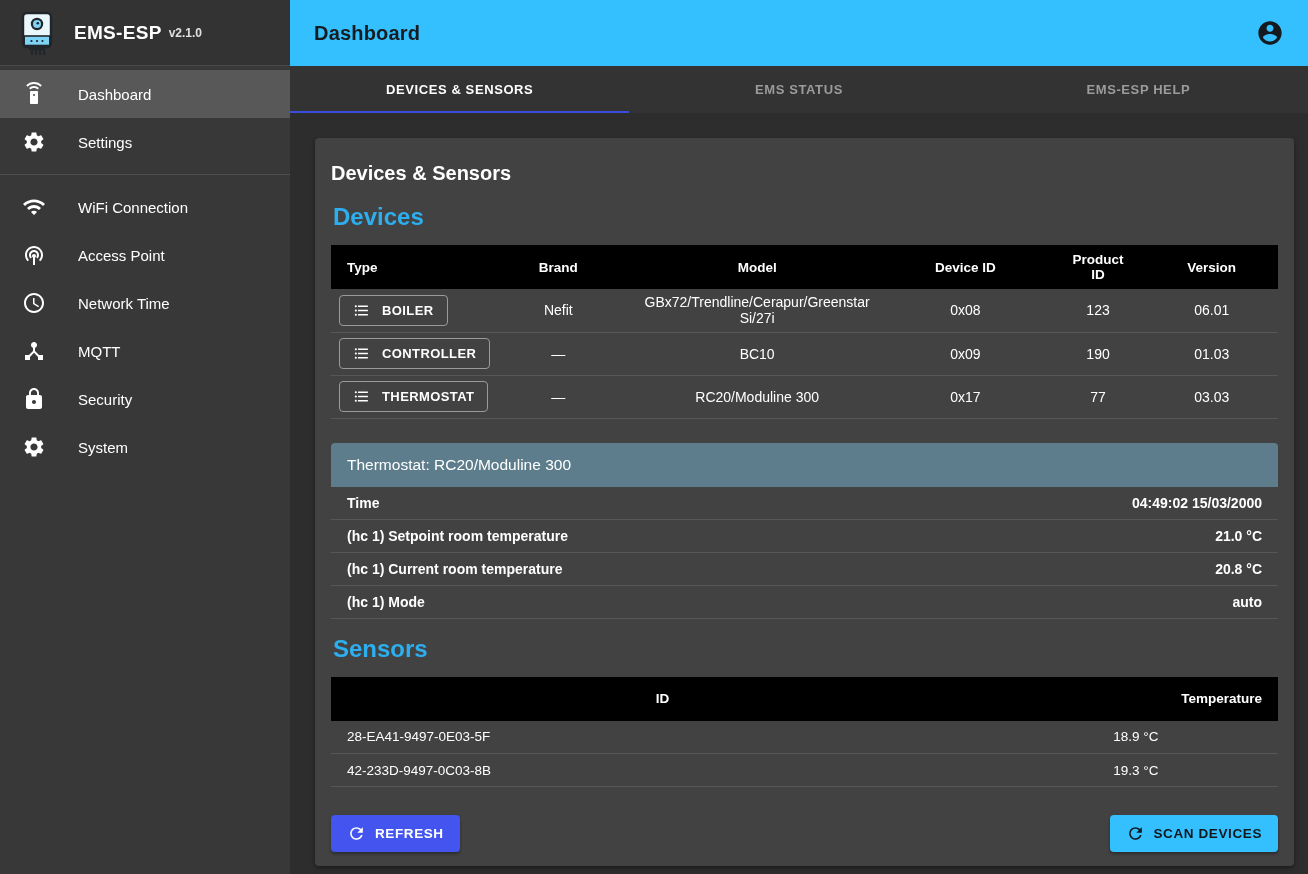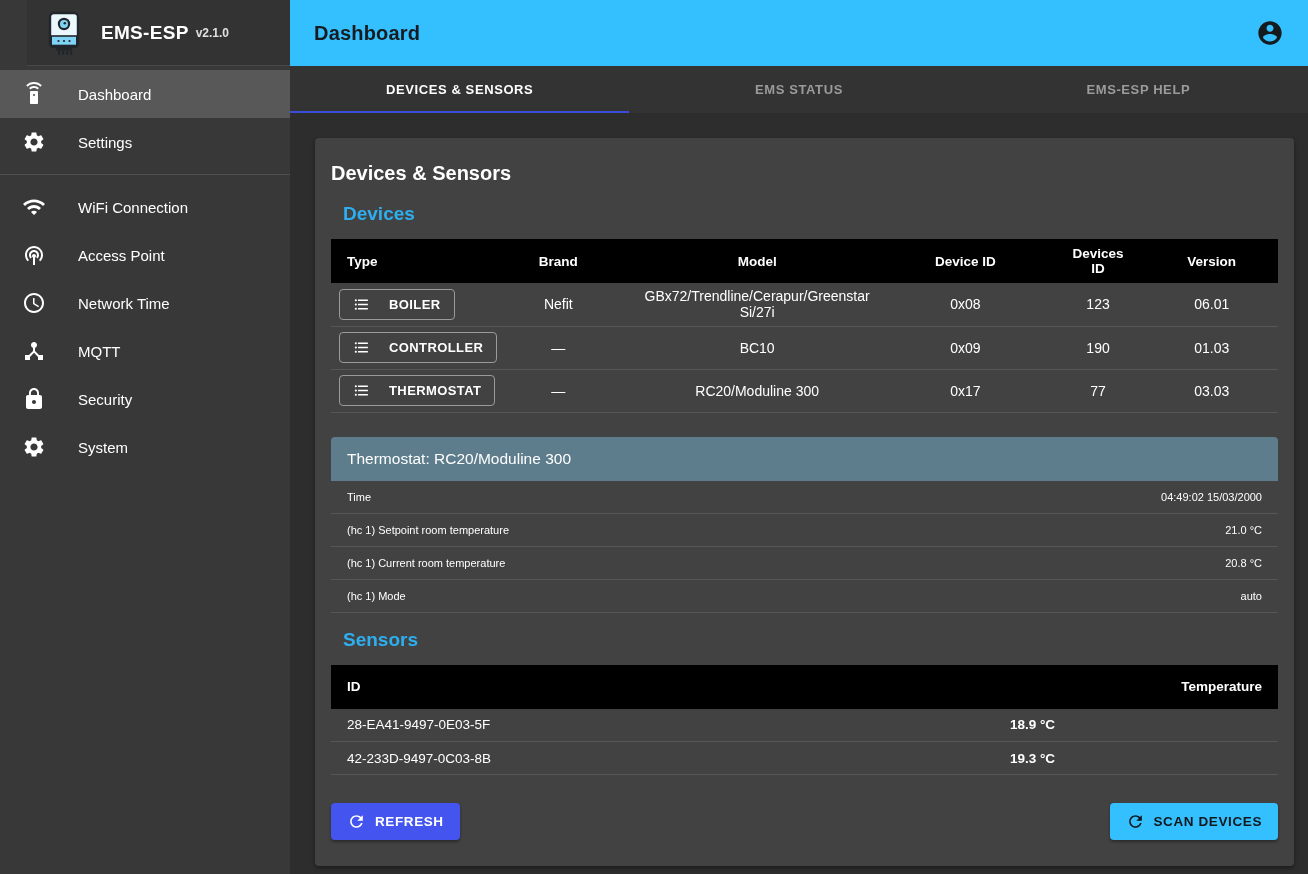--- a/index.html
+++ b/index.html
@@ -6,21 +6,21 @@
   html,body { width:1308px; height:874px; overflow:hidden; }
   body {
     font-family:"Liberation Sans", sans-serif;
     background: var(--page-bg, #2d2d2d);
     color:#fff; font-size:14px;
   }
   .app { display:flex; width:1308px; height:874px; }
 
   
   .sidebar { width:290px; height:100%; background: var(--sidebar-bg, #383838); flex:0 0 290px; display:flex; flex-direction:column; }
-  .sidebar-header { height:66px; background: var(--sidebar-header-bg, #333333); display:flex; align-items:center; padding:0 16px; border-bottom:1px solid #4a4a4a;margin-left:27px; }
+  .sidebar-header { height:66px; background: var(--sidebar-header-bg, #333333); display:flex; align-items:center; padding:0 16px; border-bottom:1px solid #4a4a4a; }
   .logo { width:42px; height:46px; margin-right:16px; flex:0 0 auto; }
   .app-name { font-size:19px; font-weight:bold; letter-spacing:0.3px; }
   .app-version { font-size:12px; color:#e0e0e0; margin-left:7px; font-weight:bold; }
   .menu { padding:4px 0 0 0; }
   .menu-item { height:48px; display:flex; align-items:center; padding:0 16px; cursor:pointer; }
   .menu-item.selected { background: var(--sidebar-selected-bg, #585858); }
   .menu-item .mi-icon { width:24px; height:24px; margin:0 32px 0 6px; flex:0 0 auto; }
   .menu-item .mi-icon svg { width:24px; height:24px; fill:#ffffff; }
   .menu-item .mi-label { font-size:15px; color:#fff; }
   .menu-divider { height:1px; background:#4f4f4f; margin:8px 0; }
@@ -35,43 +35,43 @@
 
   .tabbar { height:47px; background: var(--tabbar-bg, #333333); display:flex; flex:0 0 47px; }
   .tab { flex:1; display:flex; align-items:center; justify-content:center; font-size:13px; font-weight:bold; letter-spacing:0.6px; color:#9b9b9b; cursor:pointer; position:relative; text-transform:uppercase; }
   .tab.active { color:#ffffff; }
   .tab.active::after { content:""; position:absolute; left:0; right:0; bottom:0; height:2px; background: var(--indicator, #3a4ddb); }
 
   .content { flex:1; overflow:hidden; padding:25px 14px 8px 25px; }
   .card { background: var(--card-bg, #424242); border-radius:4px; height:100%; padding:18px 16px 24px 16px; box-shadow:0 2px 4px rgba(0,0,0,0.4); }
 
   .card-title { font-size:20px; font-weight:bold; margin:6px 0 18px 0; color:#fff; }
-  .section-title { font-size:19px; font-weight:bold; color: var(--accent, #2dafef); margin:16px 0 14px 12px; }
+  .section-title { font-size:24px; font-weight:bold; color: var(--accent, #2dafef); margin:16px 0 14px 2px; }
 
   table { width:100%; border-collapse:collapse; table-layout:fixed; }
   thead th { background:#000; color:#fff; font-size:13.5px; font-weight:bold; height:44px; padding:0 16px; }
   tbody td { font-size:14px; color:#fff; border-bottom:1px solid #575757; }
   .devices-table tbody td { height:43px; padding:0 8px; }
   .devices-table th.col-type { text-align:left; }
   .devices-table td { text-align:center; }
   .devices-table td.cell-type { text-align:left; }
 
-  .type-btn { display:inline-flex; align-items:center; gap:19px; background:transparent; border:1px solid #9a9a9a; border-radius:4px; color:#fff; font-family:inherit; font-size:13px; font-weight:bold; letter-spacing:0.4px; padding:6px 13px; cursor:pointer; text-transform:uppercase; }
+  .type-btn { display:inline-flex; align-items:center; gap:12px; background:transparent; border:1px solid #9a9a9a; border-radius:4px; color:#fff; font-family:inherit; font-size:13px; font-weight:bold; letter-spacing:0.4px; padding:6px 13px; cursor:pointer; text-transform:uppercase; }
   .type-btn svg { width:17px; height:17px; fill:#fff; }
 
   .detail-panel { margin-top:24px; }
   .detail-header { background: var(--panel-header-bg, #5d7d8c); color:#fff; font-size:15.5px; padding:13px 16px; border-radius:4px 4px 0 0; }
-  .detail-row { display:flex; justify-content:space-between; align-items:center; padding:0 16px; height:33px; border-bottom:1px solid #575757; font-size:11px; }
+  .detail-row { display:flex; justify-content:space-between; align-items:center; padding:0 16px; height:33px; border-bottom:1px solid #575757; font-size:14px;font-weight:bold; }
   .detail-row .dr-value { }
 
-  .sensors-table thead th.col-id { text-align:left; }
+  .sensors-table thead th.col-id { text-align:center; }
   .sensors-table thead th.col-temp { text-align:right; }
   .sensors-table tbody td { height:33px; padding:0 16px; font-size:13.5px; }
   .sensors-table td.cell-id { text-align:left; }
-  .sensors-table td.cell-temp { text-align:left;font-weight:bold; }
+  .sensors-table td.cell-temp { text-align:center; }
 
   .actions { display:flex; justify-content:space-between; margin-top:28px; }
   .btn { display:inline-flex; align-items:center; gap:9px; border:none; border-radius:4px; font-family:inherit; font-size:13.5px; font-weight:bold; letter-spacing:0.6px; padding:0 16px; height:37px; cursor:pointer; text-transform:uppercase; box-shadow:0 2px 3px rgba(0,0,0,0.35); }
   .btn svg { width:19px; height:19px; }
   .btn-refresh { background: var(--primary-btn, #4355ee); color:#fff; }
   .btn-refresh svg { fill:#fff; }
   .btn-scan { background: var(--appbar-bg, #34bfff); color:#10181c; }
   .btn-scan svg { fill:#10181c; }
 </style>
 </head>
@@ -184,21 +184,21 @@
             <col style="width:18%">
               <col style="width:10%">
               <col style="width:14%">
           </colgroup>
           <thead>
             <tr>
               <th class="col-type">Type</th>
               <th>Brand</th>
               <th>Model</th>
               <th>Device ID</th>
-              <th>Devices ID</th>
+              <th>Product ID</th>
               <th>Version</th>
             </tr>
           </thead>
           <tbody id="devices-body">
               <tr>
     <td class="cell-type">
       <button class="type-btn">
         <svg viewBox="0 0 24 24">
                       <path d="M4 10.5c-.83 0-1.5.67-1.5 1.5s.67 1.5 1.5 1.5 1.5-.67 1.5-1.5-.67-1.5-1.5-1.5zm0-6c-.83 0-1.5.67-1.5 1.5S3.17 7.5 4 7.5 5.5 6.83 5.5 6 4.83 4.5 4 4.5zm0 12c-.83 0-1.5.68-1.5 1.5s.68 1.5 1.5 1.5 1.5-.68 1.5-1.5-.67-1.5-1.5-1.5zM7 19h14v-2H7v2zm0-6h14v-2H7v2zm0-8v2h14V5H7z"></path>
                     </svg>

